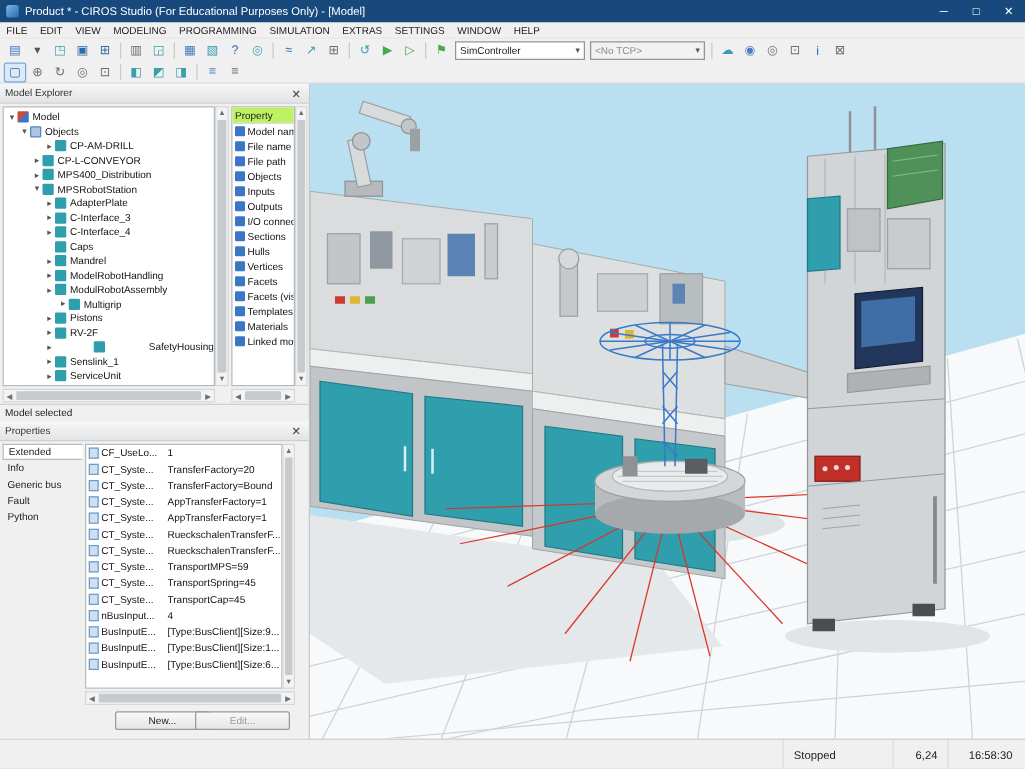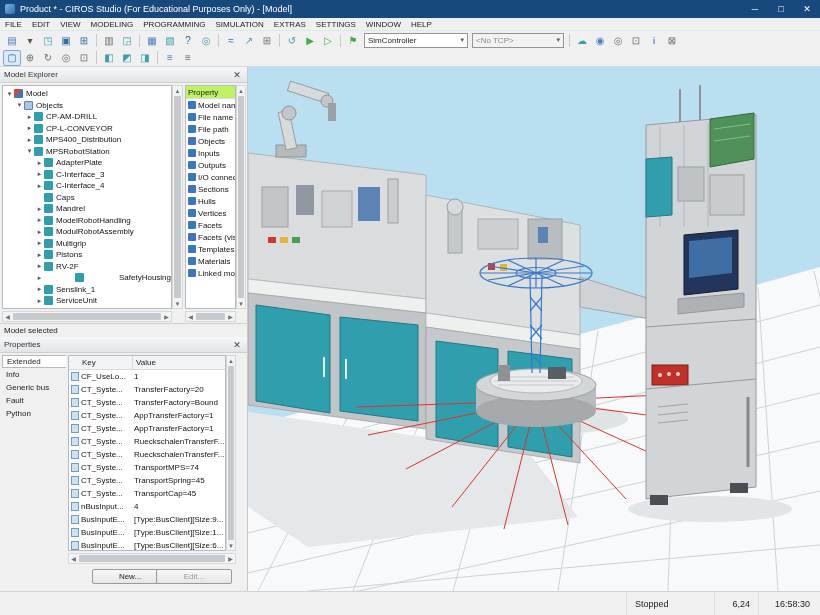--- a/index.html
+++ b/index.html
@@ -186,21 +186,21 @@
         <div class="tree-row" style="padding-left: 2px;">
           <span class="arrow">▾</span>
           <span class="ticon model"></span>
           <span class="tlabel">Model</span>
         </div>
         <div class="tree-row" style="padding-left: 12px;">
           <span class="arrow">▾</span>
           <span class="ticon folder"></span>
           <span class="tlabel">Objects</span>
         </div>
-        <div class="tree-row" style="padding-left: 22px;">
+        <div class="tree-row" style="padding-left: 32px;">
           <span class="arrow">▸</span>
           <span class="ticon object"></span>
           <span class="tlabel">CP-AM-DRILL</span>
         </div>
         <div class="tree-row" style="padding-left: 22px;">
           <span class="arrow">▸</span>
           <span class="ticon object"></span>
           <span class="tlabel">CP-L-CONVEYOR</span>
         </div>
         <div class="tree-row" style="padding-left: 22px;">
@@ -241,21 +241,21 @@
         <div class="tree-row" style="padding-left: 32px;">
           <span class="arrow">▸</span>
           <span class="ticon object"></span>
           <span class="tlabel">ModelRobotHandling</span>
         </div>
         <div class="tree-row" style="padding-left: 32px;">
           <span class="arrow">▸</span>
           <span class="ticon object"></span>
           <span class="tlabel">ModulRobotAssembly</span>
         </div>
-        <div class="tree-row" style="padding-left: 32px;">
+        <div class="tree-row" style="padding-left: 43px;">
           <span class="arrow">▸</span>
           <span class="ticon object"></span>
           <span class="tlabel">Multigrip</span>
         </div>
         <div class="tree-row" style="padding-left: 32px;">
           <span class="arrow">▸</span>
           <span class="ticon object"></span>
           <span class="tlabel">Pistons</span>
         </div>
         <div class="tree-row" style="padding-left: 32px;">
@@ -373,24 +373,20 @@
       <span class="panel-close">✕</span>
     </div>
     <div id="properties-tabs">
         <div class="tab selected">Extended</div>
         <div class="tab">Info</div>
         <div class="tab">Generic bus</div>
         <div class="tab">Fault</div>
         <div class="tab">Python</div>
       </div>
     <div id="kv-table">
-      <div class="kv-header">
-        <span class="kv-h-key">Key</span>
-        <span class="kv-h-val">Value</span>
-      </div>
       <div>
           <div class="kv-row">
             <span class="row-icon"></span>
             <span class="kv-key">CF_UseLo...</span>
             <span class="kv-val">1</span>
           </div>
           <div class="kv-row">
             <span class="row-icon"></span>
             <span class="kv-key">CT_Syste...</span>
             <span class="kv-val">TransferFactory=20</span>
@@ -416,21 +412,21 @@
             <span class="kv-val">RueckschalenTransferF...</span>
           </div>
           <div class="kv-row">
             <span class="row-icon"></span>
             <span class="kv-key">CT_Syste...</span>
             <span class="kv-val">RueckschalenTransferF...</span>
           </div>
           <div class="kv-row">
             <span class="row-icon"></span>
             <span class="kv-key">CT_Syste...</span>
-            <span class="kv-val">TransportMPS=74</span>
+            <span class="kv-val">TransportMPS=59</span>
           </div>
           <div class="kv-row">
             <span class="row-icon"></span>
             <span class="kv-key">CT_Syste...</span>
             <span class="kv-val">TransportSpring=45</span>
           </div>
           <div class="kv-row">
             <span class="row-icon"></span>
             <span class="kv-key">CT_Syste...</span>
             <span class="kv-val">TransportCap=45</span>

